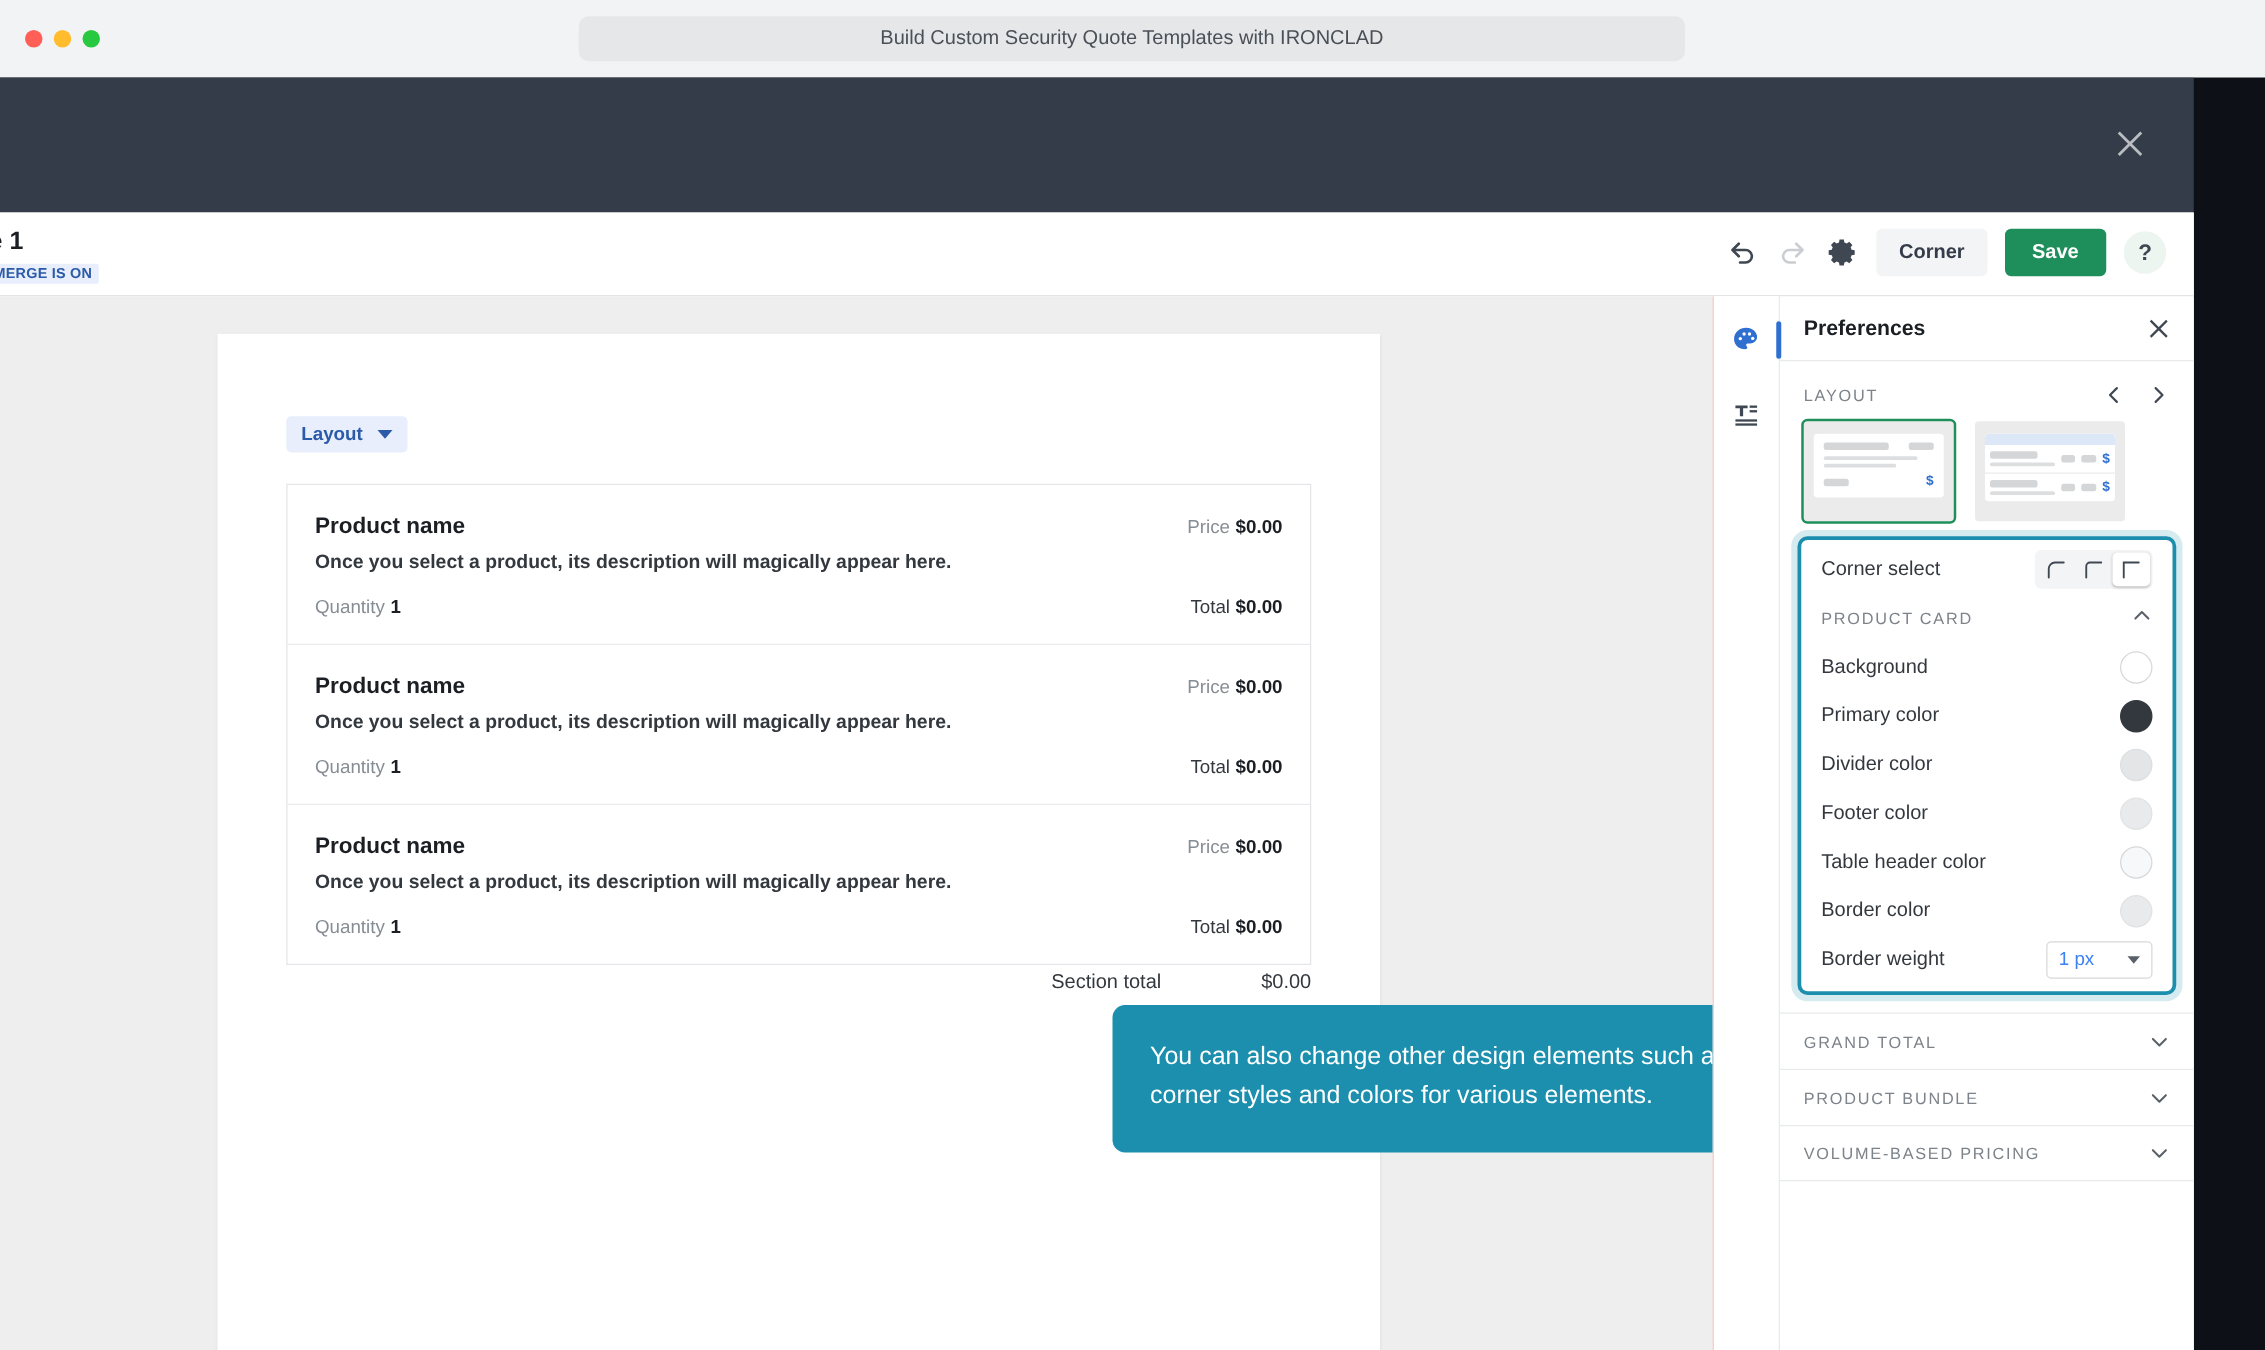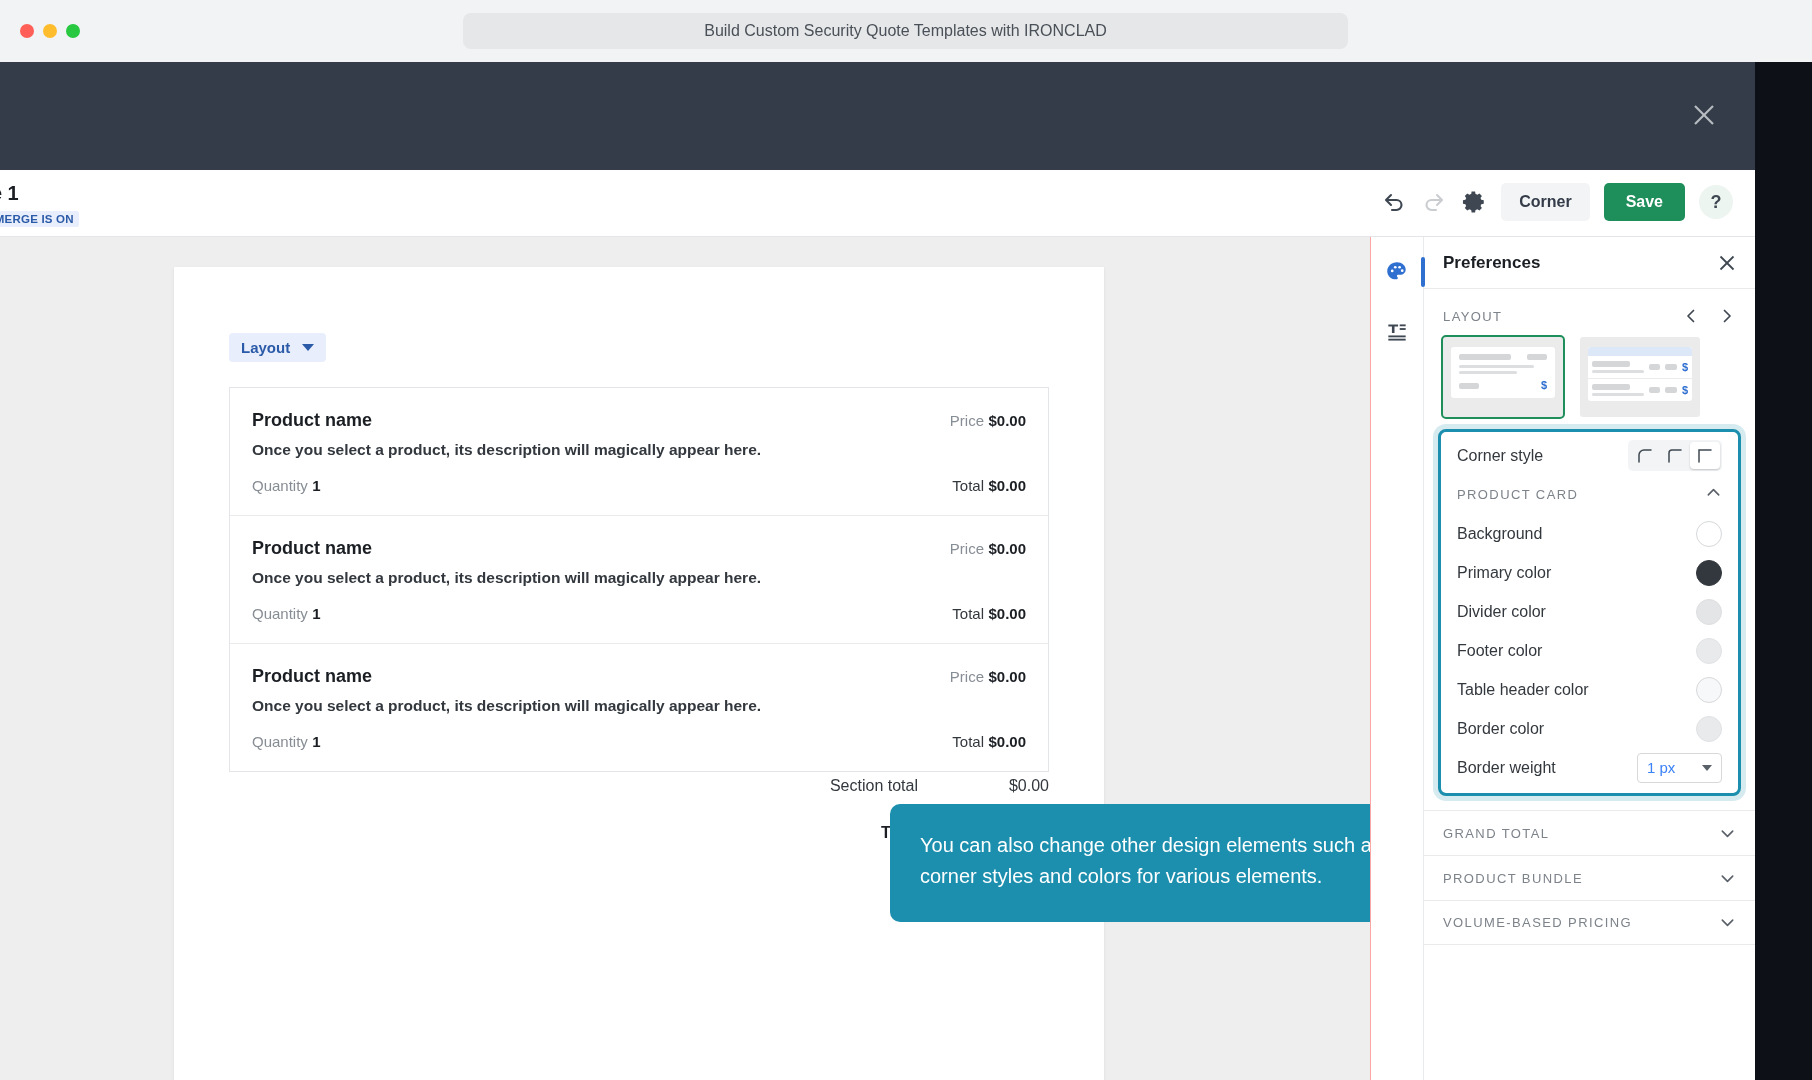--- a/index.html
+++ b/index.html
@@ -129,21 +129,21 @@
   .pr-price-label { font-size: 15px; color: #878d94; }
   .pr-price-value { font-size: 15px; color: #1b1f24; font-weight: bold; }
   .pr-desc { margin-top: 10px; font-size: 15.5px; color: #33383e; font-weight: bold; }
   .pr-bottom { margin-top: 18px; display: flex; justify-content: space-between; align-items: baseline; }
   .pr-qty-label { font-size: 15px; color: #878d94; }
   .pr-qty-value { font-size: 15px; color: #1b1f24; font-weight: bold; }
   .pr-total-label { font-size: 15px; color: #33383e; }
   .pr-total-value { font-size: 15px; color: #1b1f24; font-weight: bold; }
 
   #totals-block { position: absolute; left: 55px; top: 510px; width: 820px; }
-  .total-line { display: flex; justify-content: flex-end; align-items: flex-start; margin-bottom: 29px; gap: 11px; }
+  .total-line { display: flex; justify-content: flex-end; align-items: flex-start; margin-bottom: 29px; }
   .tl-label { width: 240px; text-align: right; font-size: 16px; color: #33383e; }
   .tl-value { width: 120px; text-align: right; font-size: 16px; color: #33383e; }
   .total-line.grand .tl-label,
   .total-line.grand .tl-value { font-weight: bold; color: #1b1f24; }
 
   
   #callout {
     position: absolute; left: 890px; top: 567px;
     width: 530px; padding: 26px 30px 30px 30px;
     background: #1b8fad; border-radius: 10px;
@@ -496,21 +496,21 @@
                     <span class="dollar">$</span>
                   </div>
                 </div>
               </div>
             </div>
           </div>
 
           <div id="design-group">
 
             <div class="pref-row">
-              <span class="pref-label">Corner style</span>
+              <span class="pref-label">Corner select</span>
               <span id="corner-style-group">
                 <span class="corner-opt">
                   <svg width="16" height="16" viewBox="0 0 16 16" fill="none">
                     <path d="M2 14V7a5 5 0 0 1 5-5h7" stroke="#3f4852" stroke-width="1.5" stroke-linecap="round"></path>
                   </svg>
                 </span>
                 <span class="corner-opt">
                   <svg width="16" height="16" viewBox="0 0 16 16" fill="none">
                     <path d="M2 14V5a3 3 0 0 1 3-3h9" stroke="#3f4852" stroke-width="1.5" stroke-linecap="round"></path>
                   </svg>

